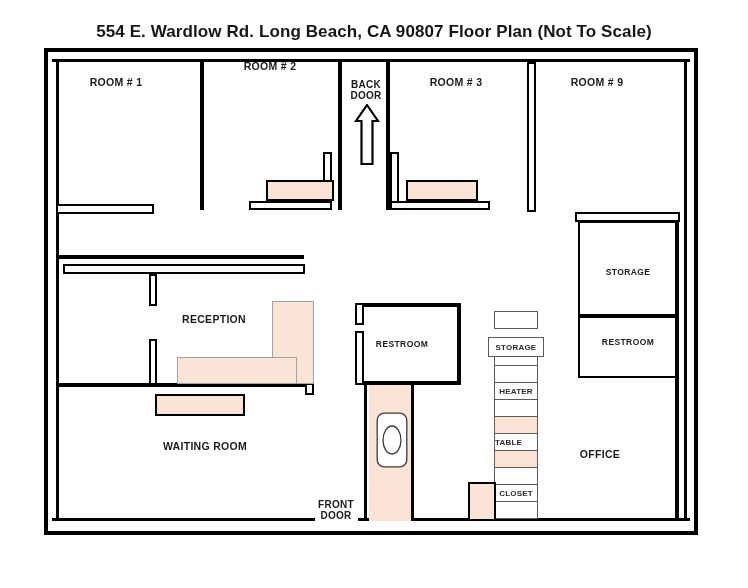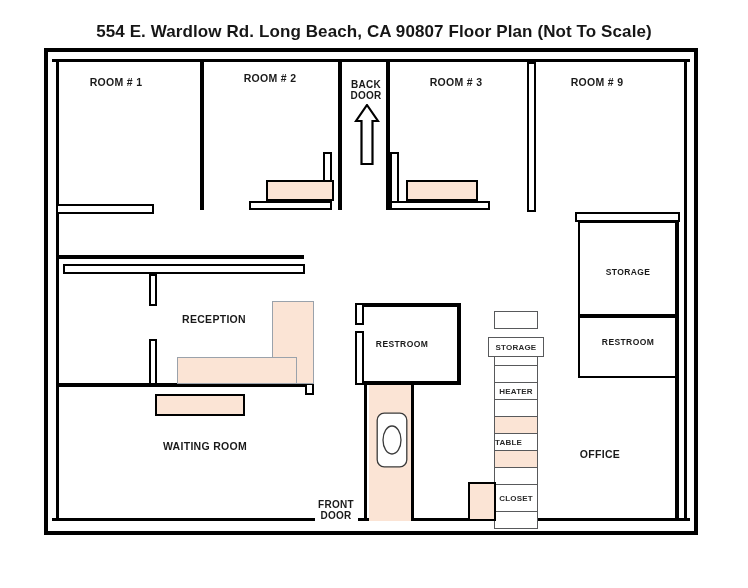--- a/index.html
+++ b/index.html
@@ -117,21 +117,21 @@
 
   <div class="wall" style="left:386px; top:62px; width:4px; height:148px;"></div>
 
   <div class="box" style="left:527px; top:62px; width:9px; height:150px;"></div>
 
   <div class="box" style="left:56px; top:204px; width:98px; height:10px;"></div>
 
   <div class="wall" style="left:56px; top:255px; width:248px; height:4px;"></div>
 
   <div class="label" style="left:116px; top:76px;">ROOM # 1</div>
-  <div class="label" style="left:270px; top:72px;">ROOM # 2</div>
+  <div class="label" style="left:270px; top:60px;">ROOM # 2</div>
   <div class="label" style="left:456px; top:76px;">ROOM # 3</div>
   <div class="label" style="left:597px; top:76px;">ROOM # 9</div>
 
   <div class="label tiny" style="left:366px; top:79px; text-align:center;">
     <span>BACK</span><br>
     <span>DOOR</span>
   </div>
   <div style="position:absolute; left:354px; top:104px;">
     <svg width="26" height="62" viewBox="0 0 26 62" aria-hidden="true">
       <polygon points="13,1 24,17 18.5,17 18.5,60 7.5,60 7.5,17 2,17" fill="#ffffff" stroke="#000000" stroke-width="2.2" stroke-linejoin="miter"></polygon>
@@ -203,21 +203,21 @@
       <div class="thinbox" style="position: relative; width: 44px; height: 18px; margin-top: -1px; display: flex; align-items: center; justify-content: center;">
         <span class="label cell" style="position: static; transform: none;">HEATER</span>
       </div>
       <div class="thinbox" style="position: relative; width: 44px; height: 18px; margin-top: -1px; display: flex; align-items: center; justify-content: center;"></div>
       <div class="thinbox" style="position: relative; width: 44px; height: 18px; margin-top: -1px; display: flex; align-items: center; justify-content: center; background: rgb(251, 228, 213);"></div>
       <div class="thinbox" style="position: relative; width: 44px; height: 18px; margin-top: -1px; display: flex; align-items: center; ">
         <span class="label cell" style="position: static; transform: none;">TABLE</span>
       </div>
       <div class="thinbox" style="position: relative; width: 44px; height: 18px; margin-top: -1px; display: flex; align-items: center; justify-content: center; background: rgb(251, 228, 213);"></div>
       <div class="thinbox" style="position: relative; width: 44px; height: 18px; margin-top: -1px; display: flex; align-items: center; justify-content: center;"></div>
-      <div class="thinbox" style="position: relative; width: 44px; height: 28px; margin-top: -1px; display: flex; align-items: center; justify-content: center;">
+      <div class="thinbox" style="position: relative; width: 44px; height: 18px; margin-top: -1px; display: flex; align-items: center; justify-content: center;">
         <span class="label cell" style="position: static; transform: none;">CLOSET</span>
       </div>
       <div class="thinbox" style="position: relative; width: 44px; height: 18px; margin-top: -1px; display: flex; align-items: center; justify-content: center;"></div>
     </div>
 
   <div class="thinbox" style="left:488px; top:337px; width:56px; height:20px; display:flex; align-items:center; justify-content:center;">
     <span class="label cell" style="position:static; transform:none;">STORAGE</span>
   </div>
 
   <div class="fill-dark" style="left:468px; top:482px; width:28px; height:39px;"></div>

